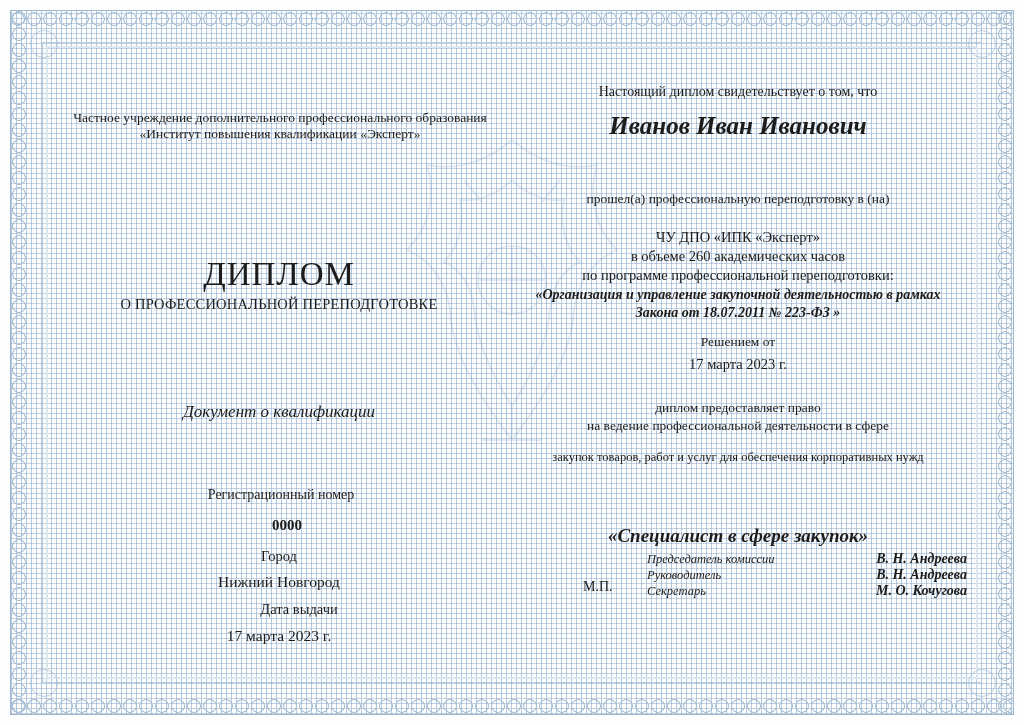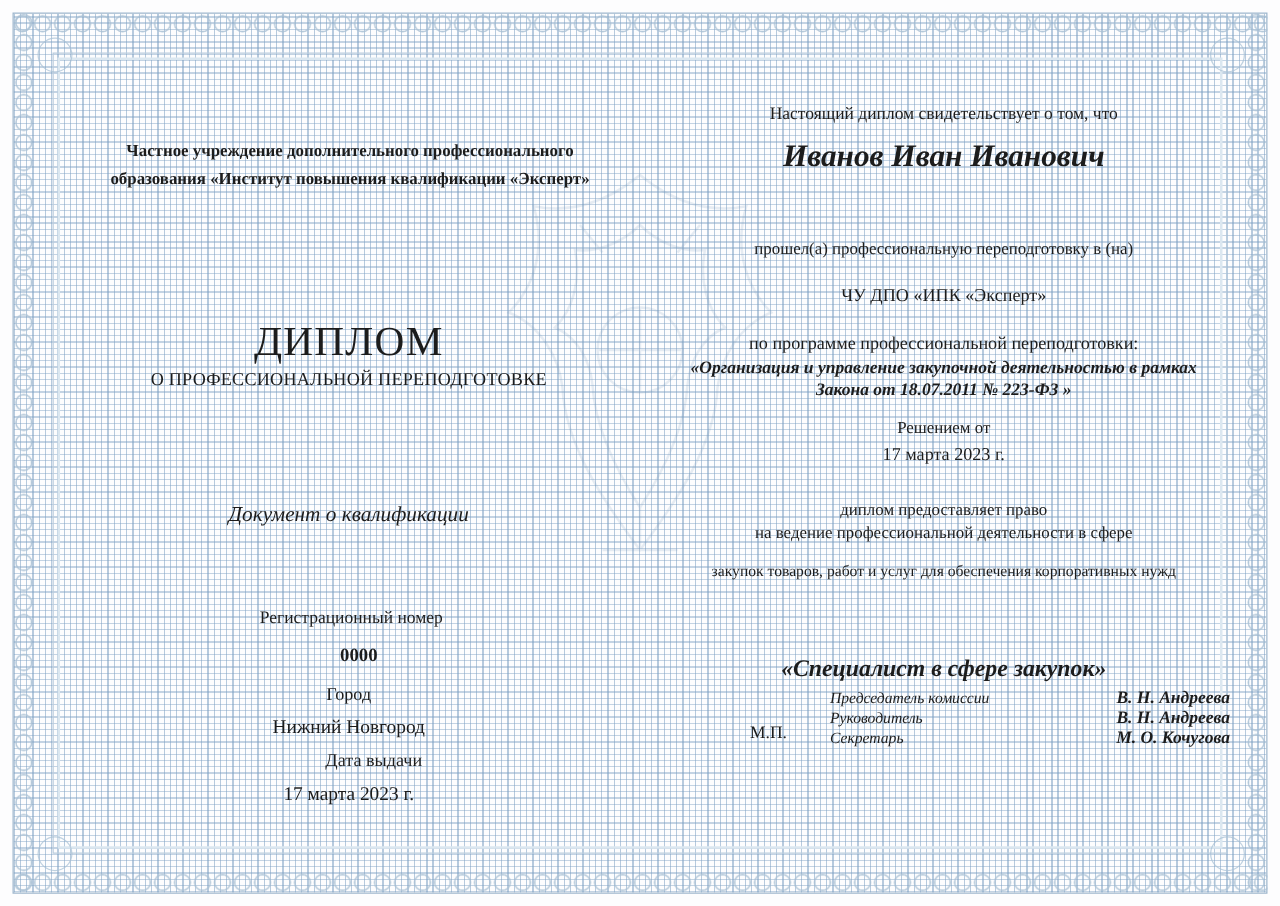--- a/index.html
+++ b/index.html
@@ -115,33 +115,33 @@
 
   .left-col {
     position: absolute;
     left: 0; top: 0;
     width: 466px;
     height: 633px;
     text-align: center;
   }
   .right-col {
     position: absolute;
-    left: 476px; top: 0;
+    left: 459px; top: 0;
     width: 466px;
     height: 624px;
     text-align: center;
   }
 
   .org-name {
     position: absolute;
     left: 24px; top: 64px;
     width: 420px;
-    font-weight: bold;
+    font-weight: normal;
     font-size: 13.5px;
-    line-height: 22px;
+    line-height: 16px;
   }
 
   .diploma-title {
     position: absolute;
     left: 0; top: 210px;
     width: 466px;
     font-size: 33px;
     letter-spacing: 1px;
   }
   .diploma-sub {
@@ -305,20 +305,21 @@
       <div class="date-value">17 марта 2023 г.</div>
     </div>
 
     <div class="right-col">
       <div class="r-intro">Настоящий диплом свидетельствует о том, что</div>
       <div class="r-fio">Иванов Иван Иванович</div>
 
       <div class="r-retrain">прошел(а) профессиональную переподготовку в (на)</div>
 
       <div class="r-org-short">ЧУ ДПО «ИПК «Эксперт»</div>
+      <div class="r-hours">в объеме 260 академических часов</div>
       <div class="r-prog-label">по программе профессиональной переподготовки:</div>
       <div class="r-prog-name">«Организация и управление закупочной деятельностью в рамках Закона от 18.07.2011 № 223-ФЗ »</div>
 
       <div class="r-decision-label">Решением от</div>
       <div class="r-decision-date">17 марта 2023 г.</div>
 
       <div class="r-right1">диплом предоставляет право</div>
       <div class="r-right2">на ведение профессиональной деятельности в сфере</div>
       <div class="r-sphere">закупок товаров, работ и услуг для обеспечения корпоративных нужд</div>
 

